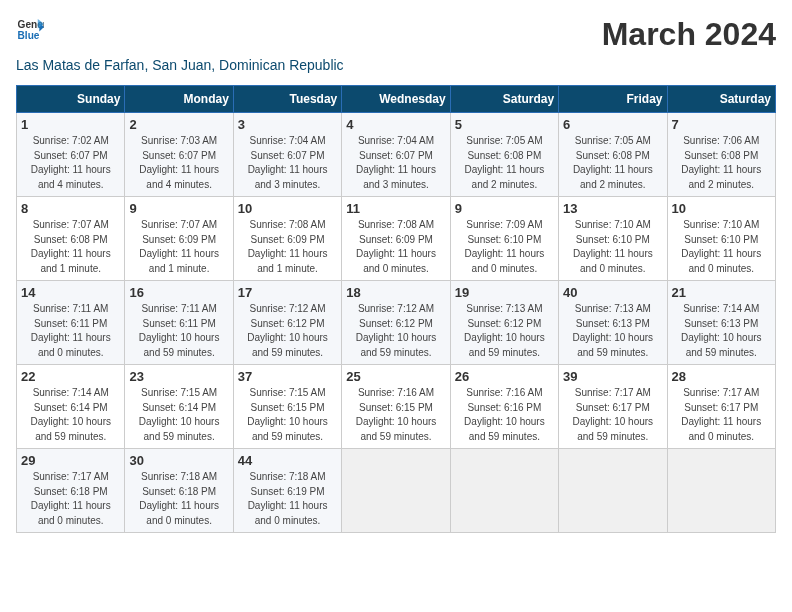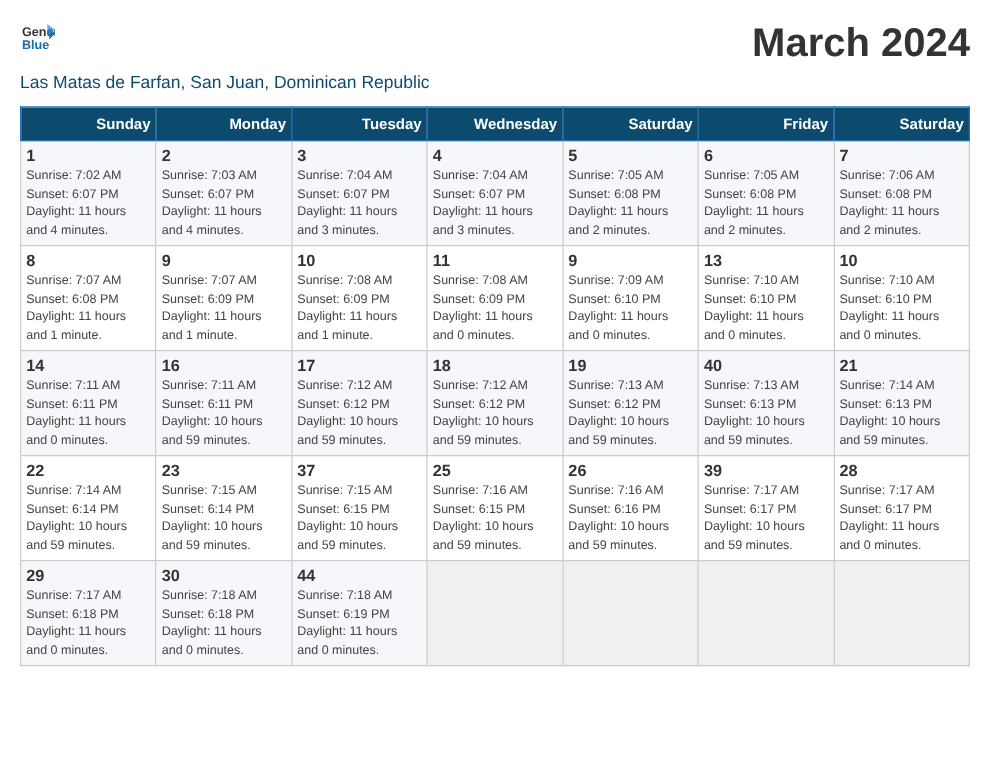--- a/index.html
+++ b/index.html
@@ -70,20 +70,21 @@
       font-size: 13px;
       font-weight: bold;
       color: #333;
       display: block;
       margin-bottom: 2px;
     }
     .day-info {
       color: #444;
       font-size: 10px;
       line-height: 1.45;
+      text-align: center;
     }
     td.empty {
       background: #f0f0f0 !important;
     }
   </style>
 </head>
 <body>
 
 <div class="header">
   <div class="logo">

